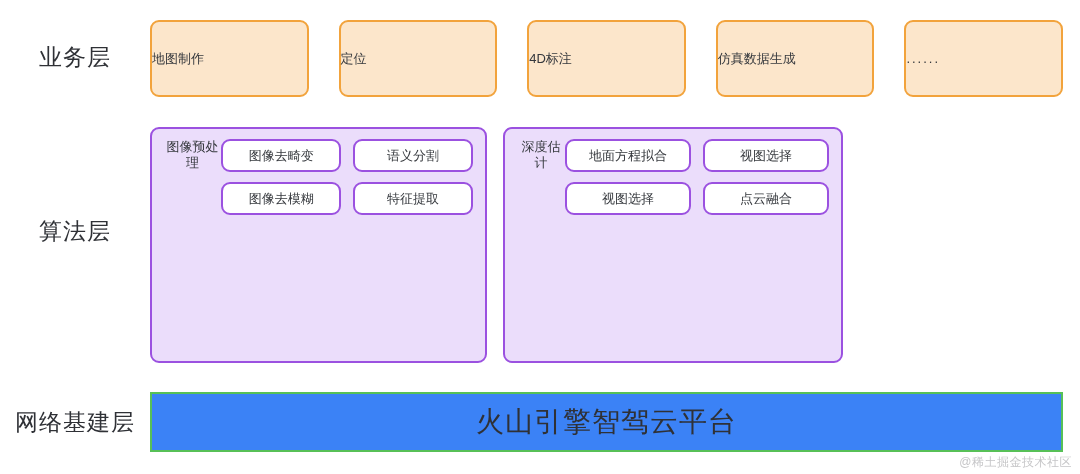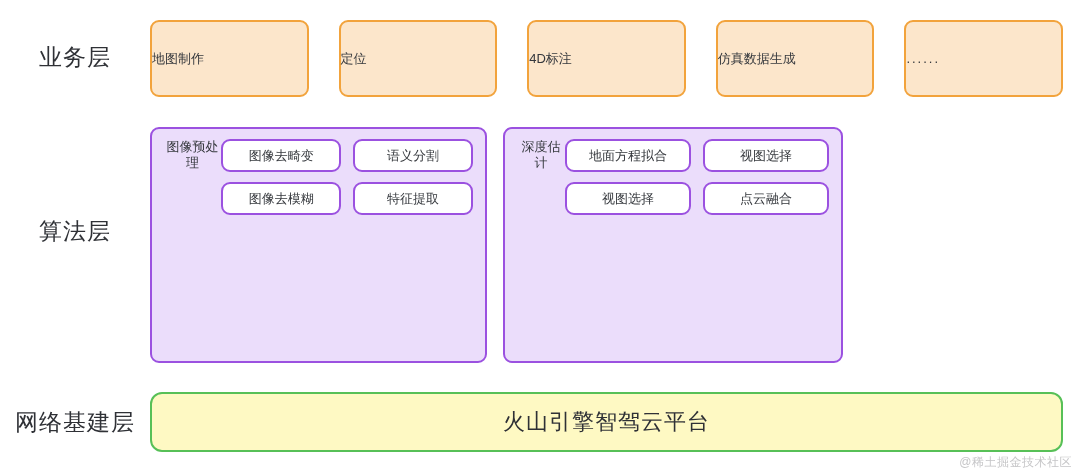--- a/index.html
+++ b/index.html
@@ -119,28 +119,28 @@
   #infra-row {
     position: absolute;
     left: 150px;
     top: 392px;
     width: 913px;
     height: 60px;
   }
   #infra-card {
     width: 100%;
     height: 100%;
-    background: #fef9c3;
+    background: #3b82f6;
     border: 2px solid #57c057;
-    border-radius: 12px;
+    border-radius: 0;
     box-sizing: border-box;
     display: flex;
     align-items: center;
     justify-content: center;
-    font-size: 22px;
+    font-size: 28px;
     letter-spacing: 1px;
     color: #2f3136;
   }
 
   
   #watermark {
     position: absolute;
     right: 8px;
     bottom: 3px;
     font-size: 12px;

